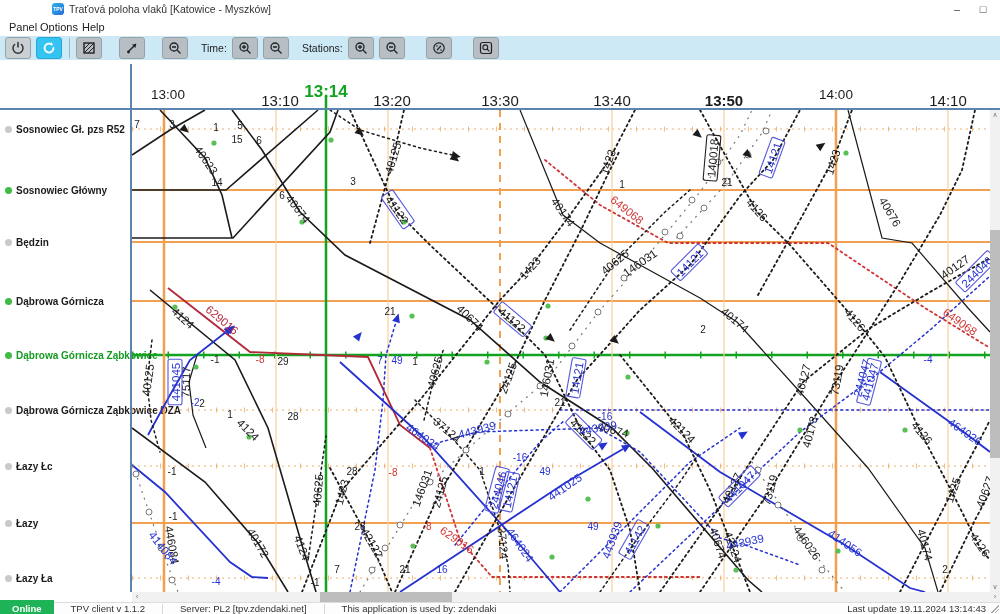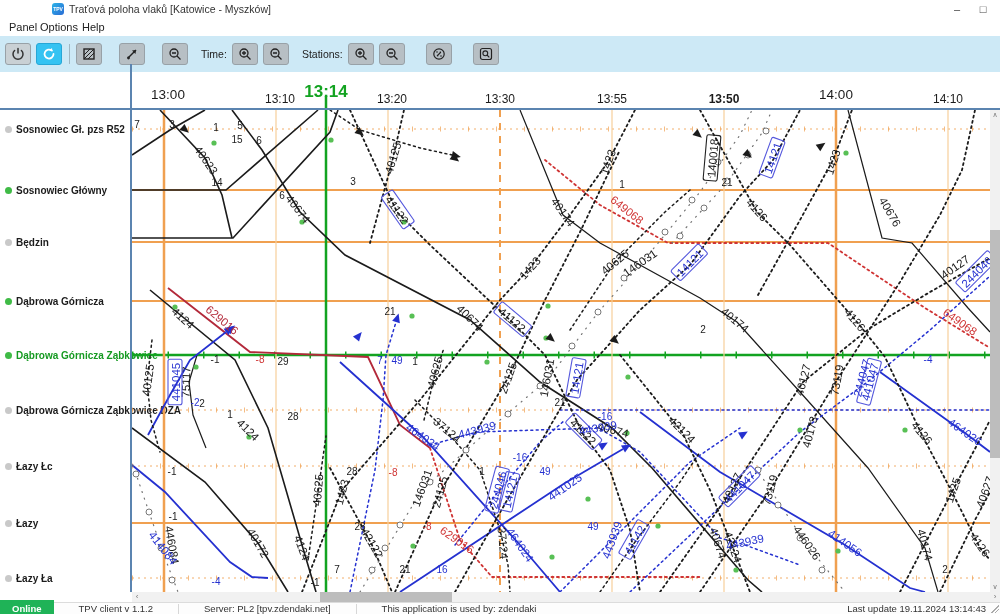--- a/index.html
+++ b/index.html
@@ -10,21 +10,21 @@
   .titlebar{position:absolute;left:0;top:0;width:1000px;height:18px;background:#fff;font-size:10.5px;margin-left:20px;}
   .app-icon{position:absolute;left:32px;top:3px;width:12px;height:12px;border-radius:3px;
     background:linear-gradient(135deg,#2bb3e8,#2a6bd4);color:#fff;font-size:5px;font-weight:bold;
     display:flex;align-items:center;justify-content:center;}
   .title-text{position:absolute;left:49px;top:3px;color:#333;}
   .winbtn{position:absolute;top:1px;width:22px;height:16px;text-align:center;font-size:11px;color:#444;line-height:16px;}
   
   .menubar{position:absolute;left:0;top:18px;width:820px;height:18px;background:#fff;font-size:11px;}
   .menu-item{position:absolute;top:2px;color:#222;padding:1px 4px;}
   
-  .toolbar{position:absolute;left:0;top:36px;width:1000px;height:36px;background:#cde9f6;
+  .toolbar{position:absolute;left:0;top:36px;width:1000px;height:24px;background:#cde9f6;
     display:flex;align-items:center;padding-left:5px;}
   .tbtn{width:26px;height:22px;background:#b7bfc4;border:1px solid #98a1a7;border-radius:3px;
     margin-right:5px;display:flex;align-items:center;justify-content:center;flex:none;}
   .tbtn.light{background:#c9d0d4;}
   .tbtn.active{background:#35c3f2;border-color:#27a7d6;}
   .tsep{width:1px;height:20px;background:#9fb6c2;margin:0 6px 0 2px;flex:none;}
   .tlabel{font-size:10.5px;color:#222;margin:0 5px 0 8px;flex:none;}
   .tbtn svg{display:block;}
   
   .divider-h{position:absolute;left:0;top:108px;width:1000px;height:2px;background:#5b84b0;}
@@ -32,34 +32,34 @@
   .sidebar-title{position:absolute;left:0;top:68px;width:130px;text-align:center;
     font-size:13px;font-weight:bold;color:#111;line-height:15px;}
   .sidebar-title .client{font-size:8px;font-weight:bold;color:#222;}
   .station-row{position:absolute;left:5px;height:14px;display:flex;align-items:center;font-size:10px;font-weight:bold;color:#1b1b1b;white-space:nowrap;}
   .station-row .dot{width:7px;height:7px;border-radius:50%;margin-right:4px;flex:none;}
   .dot.green{background:#3fbb46;}
   .dot.gray{background:#c9c9c9;}
   .station-row.selected{color:#169a22;}
   .time-label{position:absolute;transform:translateX(-50%);color:#1b1b1b;white-space:nowrap;}
   .time-label.hour{font-size:13.5px;top:87px;}
-  .time-label.minor{font-size:12px;top:92px;}
+  .time-label.minor{font-size:15px;top:92px;}
   .time-label.current{font-size:17px;font-weight:bold;color:#13a321;top:82px;}
   
   .hscroll{position:absolute;left:132px;top:592px;width:868px;height:10px;background:#f1f1f1;}
   .hscroll .arrow{position:absolute;top:0;width:10px;height:10px;font-size:8px;line-height:10px;text-align:center;color:#777;}
   .hthumb{position:absolute;top:0;height:10px;background:#bdbdbd;}
   .vscroll{position:absolute;left:990px;top:110px;width:10px;height:482px;background:#f1f1f1;}
   .vscroll .arrow{position:absolute;left:0;width:10px;height:10px;font-size:7px;line-height:10px;text-align:center;color:#777;}
   .vthumb{position:absolute;left:0;width:10px;background:#bdbdbd;}
   
   .statusbar{position:absolute;left:0;top:602px;width:1000px;height:12px;background:#fdfdfd;
     border-top:1px solid #dcdcdc;font-size:9.5px;color:#333;display:flex;align-items:center;}
   .online{background:#1fb357;color:#fff;font-weight:bold;height:17px;padding:0 12px;display:flex;align-items:center;flex:none;text-align:center;}
-  .sitem{padding:0 25px;border-right:1px solid #d7d7d7;height:10px;line-height:10px;flex:none;}
+  .sitem{padding:0 17px;border-right:1px solid #d7d7d7;height:10px;line-height:10px;flex:none;}
   .supdate{margin-left:auto;padding-right:14px;flex:none;}
   .grip{position:absolute;right:1px;bottom:1px;width:8px;height:8px;
     background:linear-gradient(135deg,transparent 50%,#aaa 50%,#aaa 60%,transparent 60%,transparent 70%,#aaa 70%,#aaa 80%,transparent 80%);}
   #graph-svg{position:absolute;left:0;top:0;}
   text{font-family:"Liberation Sans","DejaVu Sans",sans-serif;}
 </style>
 </head>
 <body>
 
 <div class="window">
@@ -195,21 +195,21 @@
         <span class="dot gray"></span>
         <span>Łazy Ła</span>
       </div>
     </div>
   <div id="timelabels" style="position:absolute;left:0;top:0;">
       <div class="time-label hour" style="left: 168px;">13:00</div>
       <div class="time-label hour" style="left: 836px;">14:00</div>
       <div class="time-label minor" style="left: 280px;">13:10</div>
       <div class="time-label minor" style="left: 392px;">13:20</div>
       <div class="time-label minor" style="left: 500px;">13:30</div>
-      <div class="time-label minor" style="left: 612px;">13:55</div>
+      <div class="time-label minor" style="left: 612px;">13:40</div>
       <div class="time-label minor" style="left: 724px; font-weight: bold;">13:50</div>
       <div class="time-label minor" style="left: 948px;">14:10</div>
       <div class="time-label current" style="left: 326px;">13:14</div>
     </div>
 
   <svg id="graph-svg" width="1000" height="614" viewBox="0 0 1000 614">
     <defs>
         <clipPath id="gclip">
           <rect x="132" y="96" width="858" height="496"></rect>
         </clipPath>

